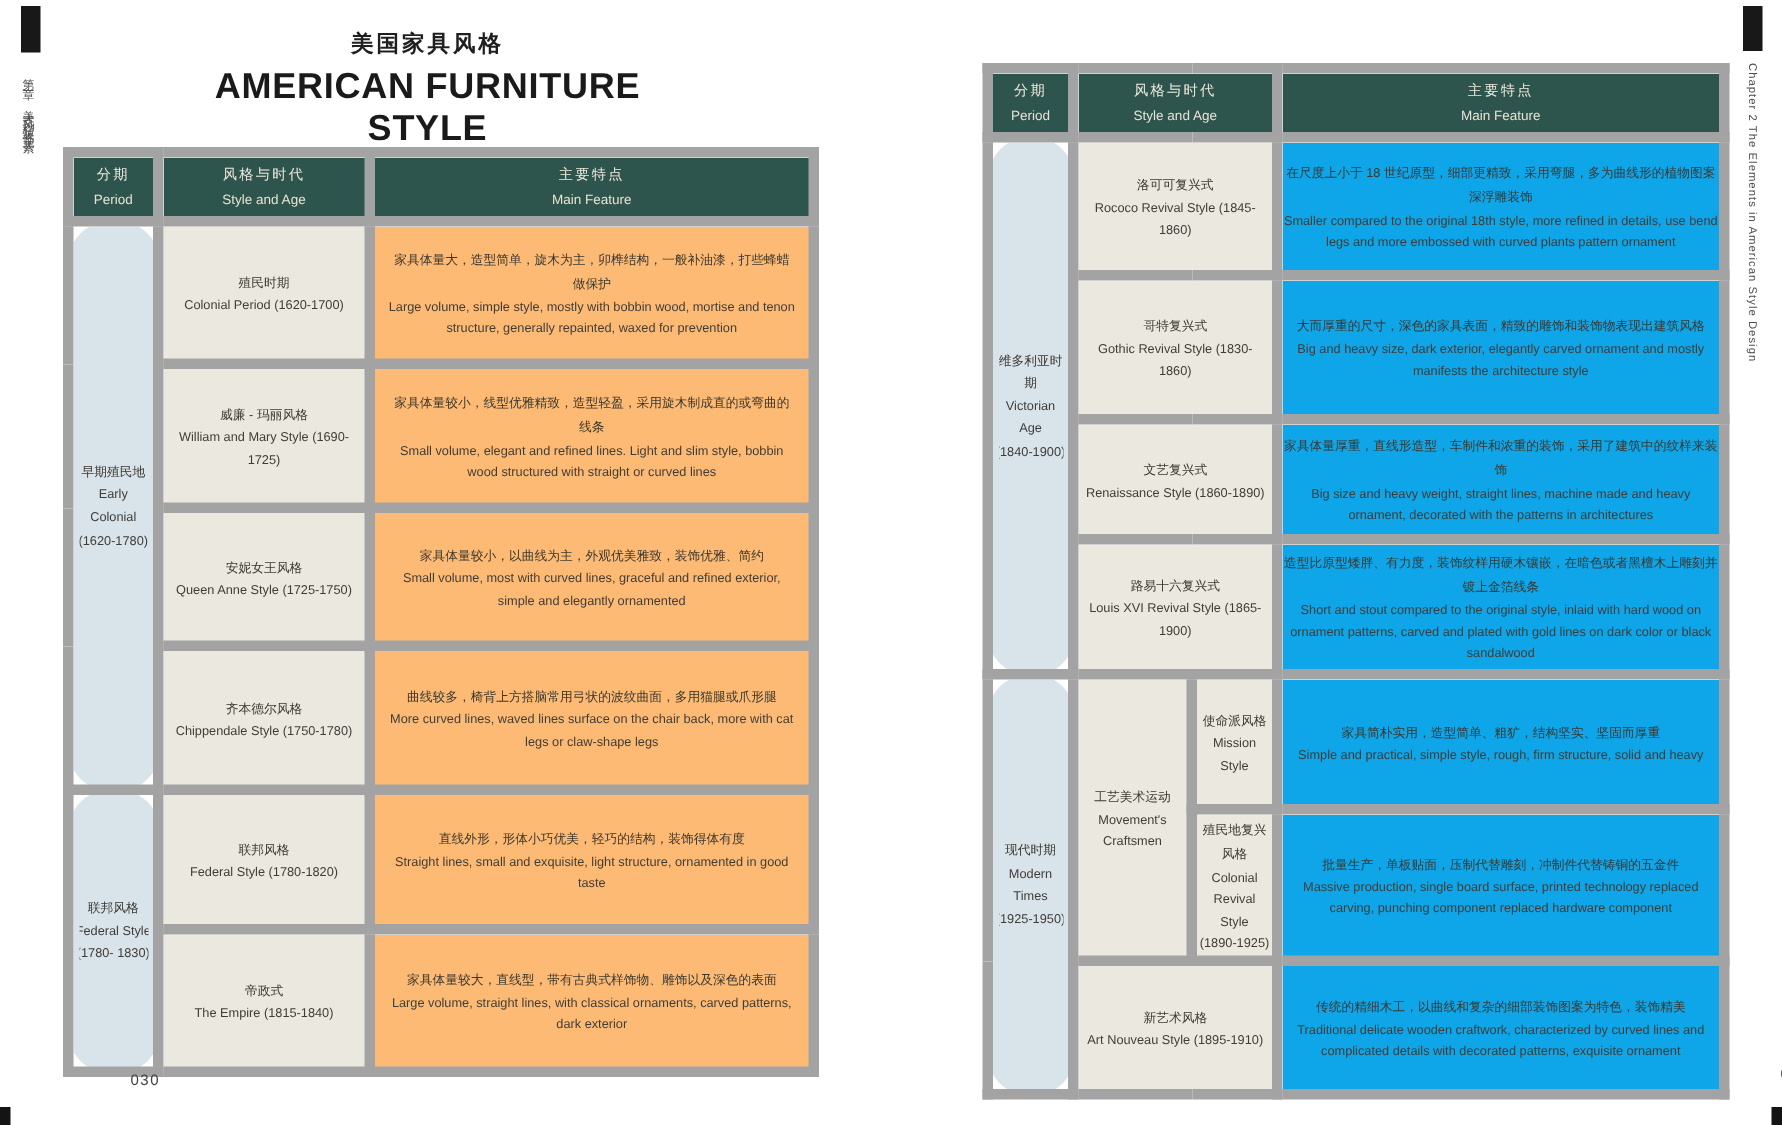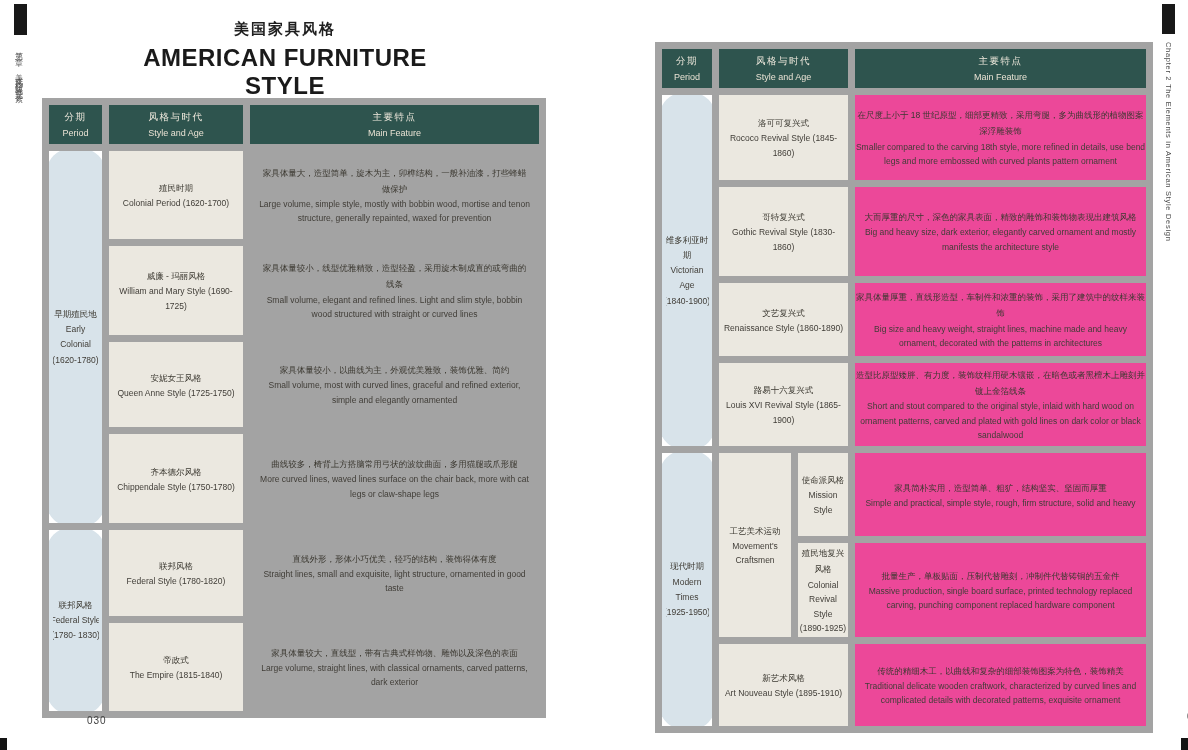--- a/index.html
+++ b/index.html
@@ -30,22 +30,22 @@
   .tbl th,.tbl td{border:7px solid #a3a3a3;text-align:center;vertical-align:middle;padding:2px 6px;overflow:hidden;}
   .tbl th{background:#2e544e;color:#efe9dd;font-weight:normal;padding:3px 2px;}
   .tbl th .zh{font-size:9.5px;letter-spacing:1.5px;color:#efe9dd;}
   .tbl th .en{font-size:9px;color:#e9e2d4;}
   .zh{display:block;font-size:8.5px;line-height:1.9;color:#3b3830;}
   .en{display:block;font-size:8.5px;line-height:1.7;color:#403d37;}
   td.period{background:#d8e3ea;padding:0 1px;border-radius:26px;}
   td.period .zh,td.period .en{font-size:8.5px;line-height:1.8;}
   td.style{background:#ebe8e0;padding:2px 3px;}
   td.substyle{background:#ebe8e0;padding:2px 1px;}
-  td.feat-l{background:#a3a3a3;padding:2px 9px;}
-  td.feat-r{background:#ec4899;padding:2px 0;}
+  td.feat-l{background:#fdba74;padding:2px 9px;}
+  td.feat-r{background:#0ea5e9;padding:2px 0;}
 
   .pagenum{position:absolute;font-size:10px;letter-spacing:1px;color:#404040;margin-left:32px;}
   .pn-left{left:55px;top:715px;}
   .pn-right{left:1155px;top:711px;}
 </style>
 </head>
 <body>
 
 <div class="sheet">
 
@@ -192,21 +192,21 @@
         <span class="zh">维多利亚时期</span>
         <span class="en">Victorian Age</span>
         <span class="en">(1840-1900)</span>
       </td>
       <td class="style" colspan="2">
             <span class="zh">洛可可复兴式</span>
             <span class="en">Rococo Revival Style (1845-1860)</span>
           </td>
       <td class="feat-r">
             <span class="zh">在尺度上小于 18 世纪原型，细部更精致，采用弯腿，多为曲线形的植物图案深浮雕装饰</span>
-            <span class="en">Smaller compared to the carving 18th style, more refined in details, use bend legs and more embossed with curved plants pattern ornament</span>
+            <span class="en">Smaller compared to the original 18th style, more refined in details, use bend legs and more embossed with curved plants pattern ornament</span>
           </td>
     </tr>
     <tr style="height:96px">
       <td class="style" colspan="2">
             <span class="zh">哥特复兴式</span>
             <span class="en">Gothic Revival Style (1830-1860)</span>
           </td>
       <td class="feat-r">
             <span class="zh">大而厚重的尺寸，深色的家具表面，精致的雕饰和装饰物表现出建筑风格</span>
             <span class="en">Big and heavy size, dark exterior, elegantly carved ornament and mostly manifests the architecture style</span>

